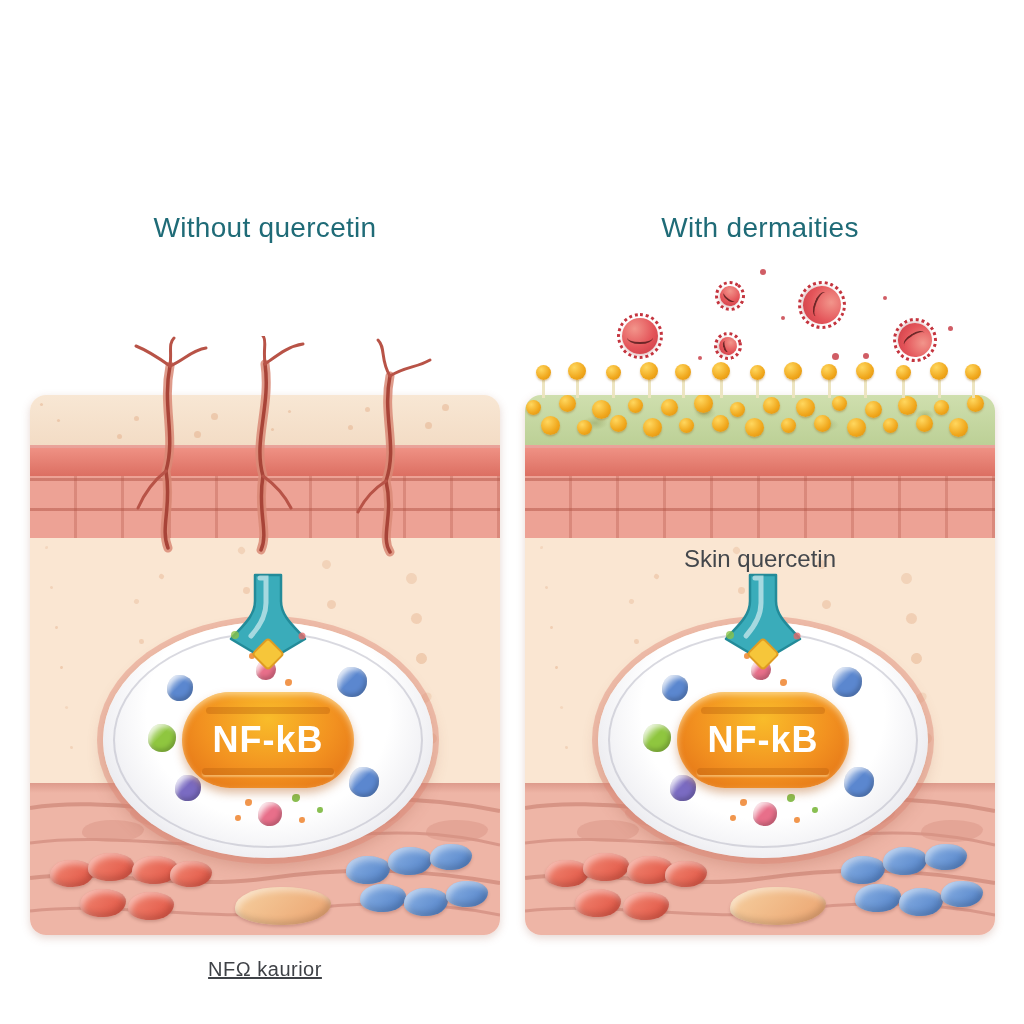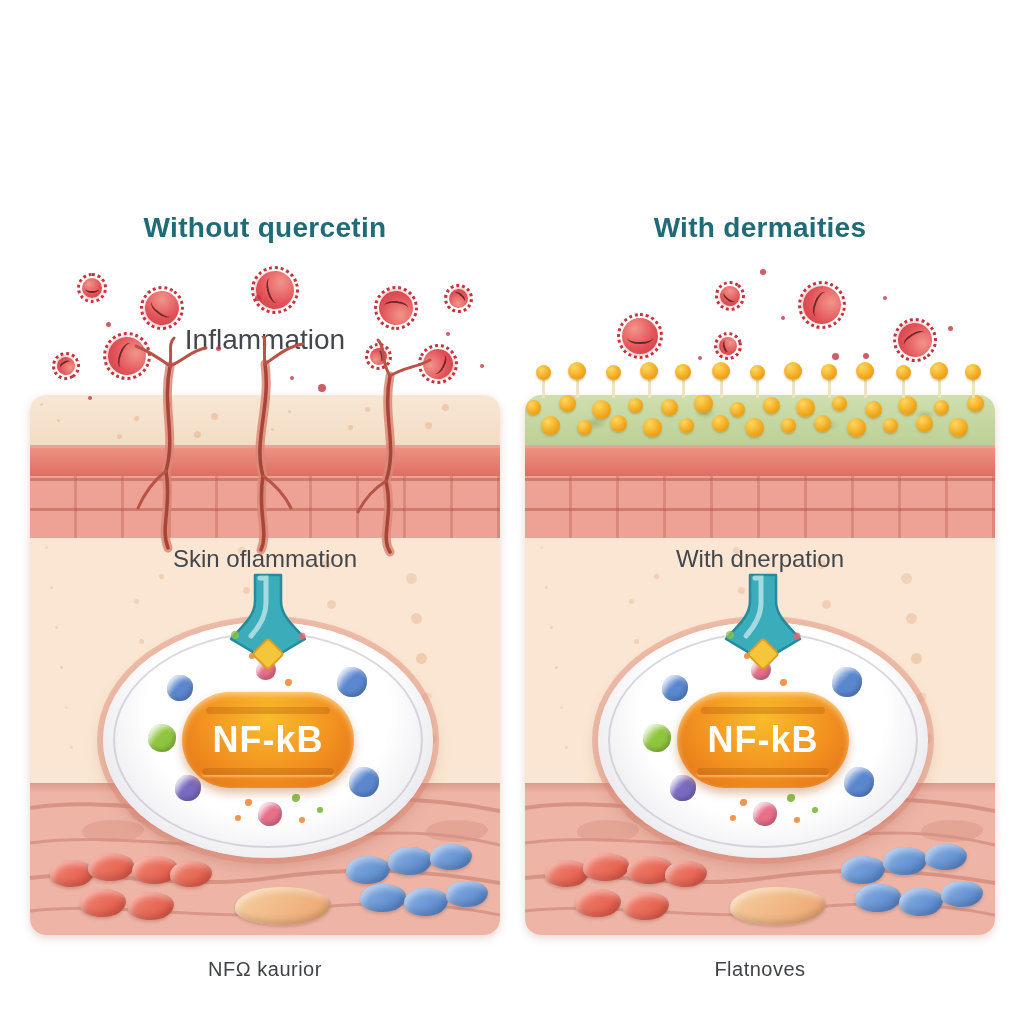--- a/index.html
+++ b/index.html
@@ -8,26 +8,26 @@
   
   .title{position:absolute;top:44px;left:50%;transform:translateX(-50%);width:810px;
          text-align:center;font-size:29px;line-height:1.5;color:var(--title-dark,#383d43);}
   .t-prefix{font-weight:400;color:var(--title-gray,#4b5055);}
   .t-main{font-weight:700;color:var(--title-dark,#383d43);letter-spacing:.2px;}
   
   .panel{position:absolute;top:258px;width:470px;height:720px;}
   .panel-without{left:30px;}
   .panel-with{left:525px;}
   .heading{position:absolute;top:-46px;left:0;width:100%;margin:0;text-align:center;
-           font-size:28px;font-weight:700;color:var(--teal,#1f6b77);letter-spacing:.3px;}
+           font-size:28px;font-weight:400;color:var(--teal,#1f6b77);letter-spacing:.3px;}
   .sky{position:absolute;top:0;left:0;right:0;height:137px;z-index:2;}
   .sky-label{position:absolute;top:66px;left:0;right:0;text-align:center;
              font-size:28px;font-weight:500;color:var(--text-dark,#43474c);}
   .caption{position:absolute;top:700px;left:0;width:100%;text-align:center;
-           font-size:20px;font-weight:500;color:var(--caption,#3f4247);letter-spacing:.5px;}
+           font-size:20px;font-weight:500;color:var(--caption,#3f4247);letter-spacing:.5px;text-decoration:underline;}
   
   .skin{position:absolute;top:137px;left:0;right:0;height:540px;border-radius:16px;
         overflow:hidden;z-index:1;box-shadow:0 3px 8px rgba(170,110,95,.28);}
   .layer{position:relative;width:100%;}
   .layer-top{height:50px;}
   .layer-top.cream{background:linear-gradient(#f8e7d4,#f3dcc5);}
   .layer-top.green{background-image:
       radial-gradient(18px 10px at 70px 28px, rgba(148,160,96,.55), transparent 70%),
       radial-gradient(16px 9px at 180px 18px, rgba(148,160,96,.5), transparent 70%),
       radial-gradient(20px 10px at 300px 30px, rgba(148,160,96,.5), transparent 70%),
@@ -99,41 +99,20 @@
 </style>
 </head>
 <body>
 
 <div class="figure">
 
 
   <section class="panel panel-without">
     <h2 class="heading">Without quercetin</h2>
 
-    <div class="sky">
-      <div class="sky-label">Inflammation</div>
-    <div class="virus" style="left: 52px; top: 20px; width: 20px; height: 20px; transform: rotate(0deg);"></div>
-        <div class="virus" style="left: 115px; top: 33px; width: 34px; height: 34px; transform: rotate(37deg);"></div>
-        <div class="virus" style="left: 226px; top: 13px; width: 38px; height: 38px; transform: rotate(74deg);"></div>
-        <div class="virus" style="left: 78px; top: 79px; width: 38px; height: 38px; transform: rotate(111deg);"></div>
-        <div class="virus" style="left: 27px; top: 99px; width: 18px; height: 18px; transform: rotate(148deg);"></div>
-        <div class="virus" style="left: 349px; top: 33px; width: 34px; height: 34px; transform: rotate(185deg);"></div>
-        <div class="virus" style="left: 418.5px; top: 30.5px; width: 19px; height: 19px; transform: rotate(222deg);"></div>
-        <div class="virus" style="left: 339.5px; top: 89.5px; width: 17px; height: 17px; transform: rotate(259deg);"></div>
-        <div class="virus" style="left: 393px; top: 91px; width: 30px; height: 30px; transform: rotate(296deg);"></div>
-        <div class="speck" style="left: 75.5px; top: 63.5px; width: 5px; height: 5px;"></div>
-        <div class="speck" style="left: 225px; top: 37px; width: 6px; height: 6px;"></div>
-        <div class="speck" style="left: 185.5px; top: 87.5px; width: 5px; height: 5px;"></div>
-        <div class="speck" style="left: 288px; top: 126px; width: 8px; height: 8px;"></div>
-        <div class="speck" style="left: 135.5px; top: 143.5px; width: 5px; height: 5px;"></div>
-        <div class="speck" style="left: 416px; top: 74px; width: 4px; height: 4px;"></div>
-        <div class="speck" style="left: 450px; top: 106px; width: 4px; height: 4px;"></div>
-        <div class="speck" style="left: 260px; top: 118px; width: 4px; height: 4px;"></div>
-        <div class="speck" style="left: 58px; top: 138px; width: 4px; height: 4px;"></div>
-      </div>
 
     <svg class="cracks" viewBox="0 0 470 232" fill="none" stroke-linecap="round">
       <g transform="translate(100,0)">
         <path class="cu" d="M40,30 C32,70 46,100 36,135 C42,170 30,192 38,212"></path>
         <path class="co" d="M40,30 C32,70 46,100 36,135 C42,170 30,192 38,212"></path>
         <path class="ca" d="M40,30 C42,16 38,8 44,2"></path>
         <path class="ca" d="M40,30 C26,20 16,14 6,10"></path>
         <path class="ca" d="M40,30 C54,24 62,14 76,12"></path>
         <path class="ca" d="M36,135 C22,146 14,158 8,172"></path>
       </g>
@@ -221,21 +200,20 @@
           <div class="cell cell-tan" style="left: 205px; top: 492px; width: 96px; height: 38px;"></div>
           <div class="cell cell-blue" style="left: 316px; top: 461px; width: 44px; height: 28px;"></div>
           <div class="cell cell-blue" style="left: 358px; top: 452px; width: 44px; height: 28px;"></div>
           <div class="cell cell-blue" style="left: 400px; top: 449px; width: 42px; height: 26px;"></div>
           <div class="cell cell-blue" style="left: 330px; top: 489px; width: 46px; height: 28px;"></div>
           <div class="cell cell-blue" style="left: 374px; top: 493px; width: 44px; height: 28px;"></div>
           <div class="cell cell-blue" style="left: 416px; top: 486px; width: 42px; height: 26px;"></div>
           <div class="cell cell-faint" style="left: 52px; top: 425px; width: 62px; height: 22px;"></div>
           <div class="cell cell-faint" style="left: 396px; top: 425px; width: 62px; height: 22px;"></div>
         </div>
-      <div class="skin-label">Skin oflammation</div>
       <div class="nucleus">
         <div class="nfkb">NF-kB</div>
       <div class="ndot big" style="left: 64px; top: 53px; width: 26px; height: 26px; background: linear-gradient(135deg, rgba(255, 255, 255, 0.55), rgb(91, 135, 207) 45%);"></div>
           <div class="ndot big" style="left: 234px; top: 45px; width: 30px; height: 30px; background: linear-gradient(135deg, rgba(255, 255, 255, 0.55), rgb(91, 135, 207) 45%);"></div>
           <div class="ndot big" style="left: 246px; top: 145px; width: 30px; height: 30px; background: linear-gradient(135deg, rgba(255, 255, 255, 0.55), rgb(91, 135, 207) 45%);"></div>
           <div class="ndot big" style="left: 72px; top: 153px; width: 26px; height: 26px; background: linear-gradient(135deg, rgba(255, 255, 255, 0.55), rgb(122, 107, 194) 45%);"></div>
           <div class="ndot big" style="left: 45px; top: 102px; width: 28px; height: 28px; background: linear-gradient(135deg, rgba(255, 255, 255, 0.55), rgb(143, 198, 63) 45%);"></div>
           <div class="ndot big" style="left: 153px; top: 38px; width: 20px; height: 20px; background: linear-gradient(135deg, rgba(255, 255, 255, 0.55), rgb(232, 111, 138) 45%);"></div>
           <div class="ndot big" style="left: 155px; top: 180px; width: 24px; height: 24px; background: linear-gradient(135deg, rgba(255, 255, 255, 0.55), rgb(232, 111, 138) 45%);"></div>
           <div class="ndot small" style="left: 119px; top: 76px; width: 8px; height: 8px; background: rgb(239, 139, 58);"></div>
@@ -393,21 +371,21 @@
           <div class="cell cell-tan" style="left: 205px; top: 492px; width: 96px; height: 38px;"></div>
           <div class="cell cell-blue" style="left: 316px; top: 461px; width: 44px; height: 28px;"></div>
           <div class="cell cell-blue" style="left: 358px; top: 452px; width: 44px; height: 28px;"></div>
           <div class="cell cell-blue" style="left: 400px; top: 449px; width: 42px; height: 26px;"></div>
           <div class="cell cell-blue" style="left: 330px; top: 489px; width: 46px; height: 28px;"></div>
           <div class="cell cell-blue" style="left: 374px; top: 493px; width: 44px; height: 28px;"></div>
           <div class="cell cell-blue" style="left: 416px; top: 486px; width: 42px; height: 26px;"></div>
           <div class="cell cell-faint" style="left: 52px; top: 425px; width: 62px; height: 22px;"></div>
           <div class="cell cell-faint" style="left: 396px; top: 425px; width: 62px; height: 22px;"></div>
         </div>
-      <div class="skin-label">With dnerpation</div>
+      <div class="skin-label">Skin quercetin</div>
       <div class="nucleus">
         <div class="nfkb">NF-kB</div>
       <div class="ndot big" style="left: 64px; top: 53px; width: 26px; height: 26px; background: linear-gradient(135deg, rgba(255, 255, 255, 0.55), rgb(91, 135, 207) 45%);"></div>
           <div class="ndot big" style="left: 234px; top: 45px; width: 30px; height: 30px; background: linear-gradient(135deg, rgba(255, 255, 255, 0.55), rgb(91, 135, 207) 45%);"></div>
           <div class="ndot big" style="left: 246px; top: 145px; width: 30px; height: 30px; background: linear-gradient(135deg, rgba(255, 255, 255, 0.55), rgb(91, 135, 207) 45%);"></div>
           <div class="ndot big" style="left: 72px; top: 153px; width: 26px; height: 26px; background: linear-gradient(135deg, rgba(255, 255, 255, 0.55), rgb(122, 107, 194) 45%);"></div>
           <div class="ndot big" style="left: 45px; top: 102px; width: 28px; height: 28px; background: linear-gradient(135deg, rgba(255, 255, 255, 0.55), rgb(143, 198, 63) 45%);"></div>
           <div class="ndot big" style="left: 153px; top: 38px; width: 20px; height: 20px; background: linear-gradient(135deg, rgba(255, 255, 255, 0.55), rgb(232, 111, 138) 45%);"></div>
           <div class="ndot big" style="left: 155px; top: 180px; width: 24px; height: 24px; background: linear-gradient(135deg, rgba(255, 255, 255, 0.55), rgb(232, 111, 138) 45%);"></div>
           <div class="ndot small" style="left: 119px; top: 76px; width: 8px; height: 8px; background: rgb(239, 139, 58);"></div>
@@ -426,15 +404,14 @@
         </div>
       <svg class="arrow" width="90" height="100" viewBox="0 0 90 100">
         <path d="M32,2 L58,2 L58,28 C58,44 72,54 82,66 L45,88 L8,66 C18,54 32,44 32,28 Z" fill="#3aacba" stroke="#238b99" stroke-width="2.5" stroke-linejoin="round"></path>
         <path d="M37,5 L43,5 L43,30 C43,44 36,54 28,63" stroke="rgba(255,255,255,.55)" stroke-width="5" fill="none" stroke-linecap="round"></path>
         <rect x="34" y="70" width="22" height="22" rx="3" transform="rotate(45 45 81)" fill="#f6c63a" stroke="#df9c22" stroke-width="2"></rect>
         <circle cx="12" cy="62" r="4" fill="#8bc34a" opacity=".8"></circle>
         <circle cx="79" cy="63" r="3.5" fill="#e26a6a" opacity=".8"></circle>
       </svg>
     </div>
 
-    <div class="caption">Flatnoves</div>
   </section>
 </div>
 
 </body></html>

